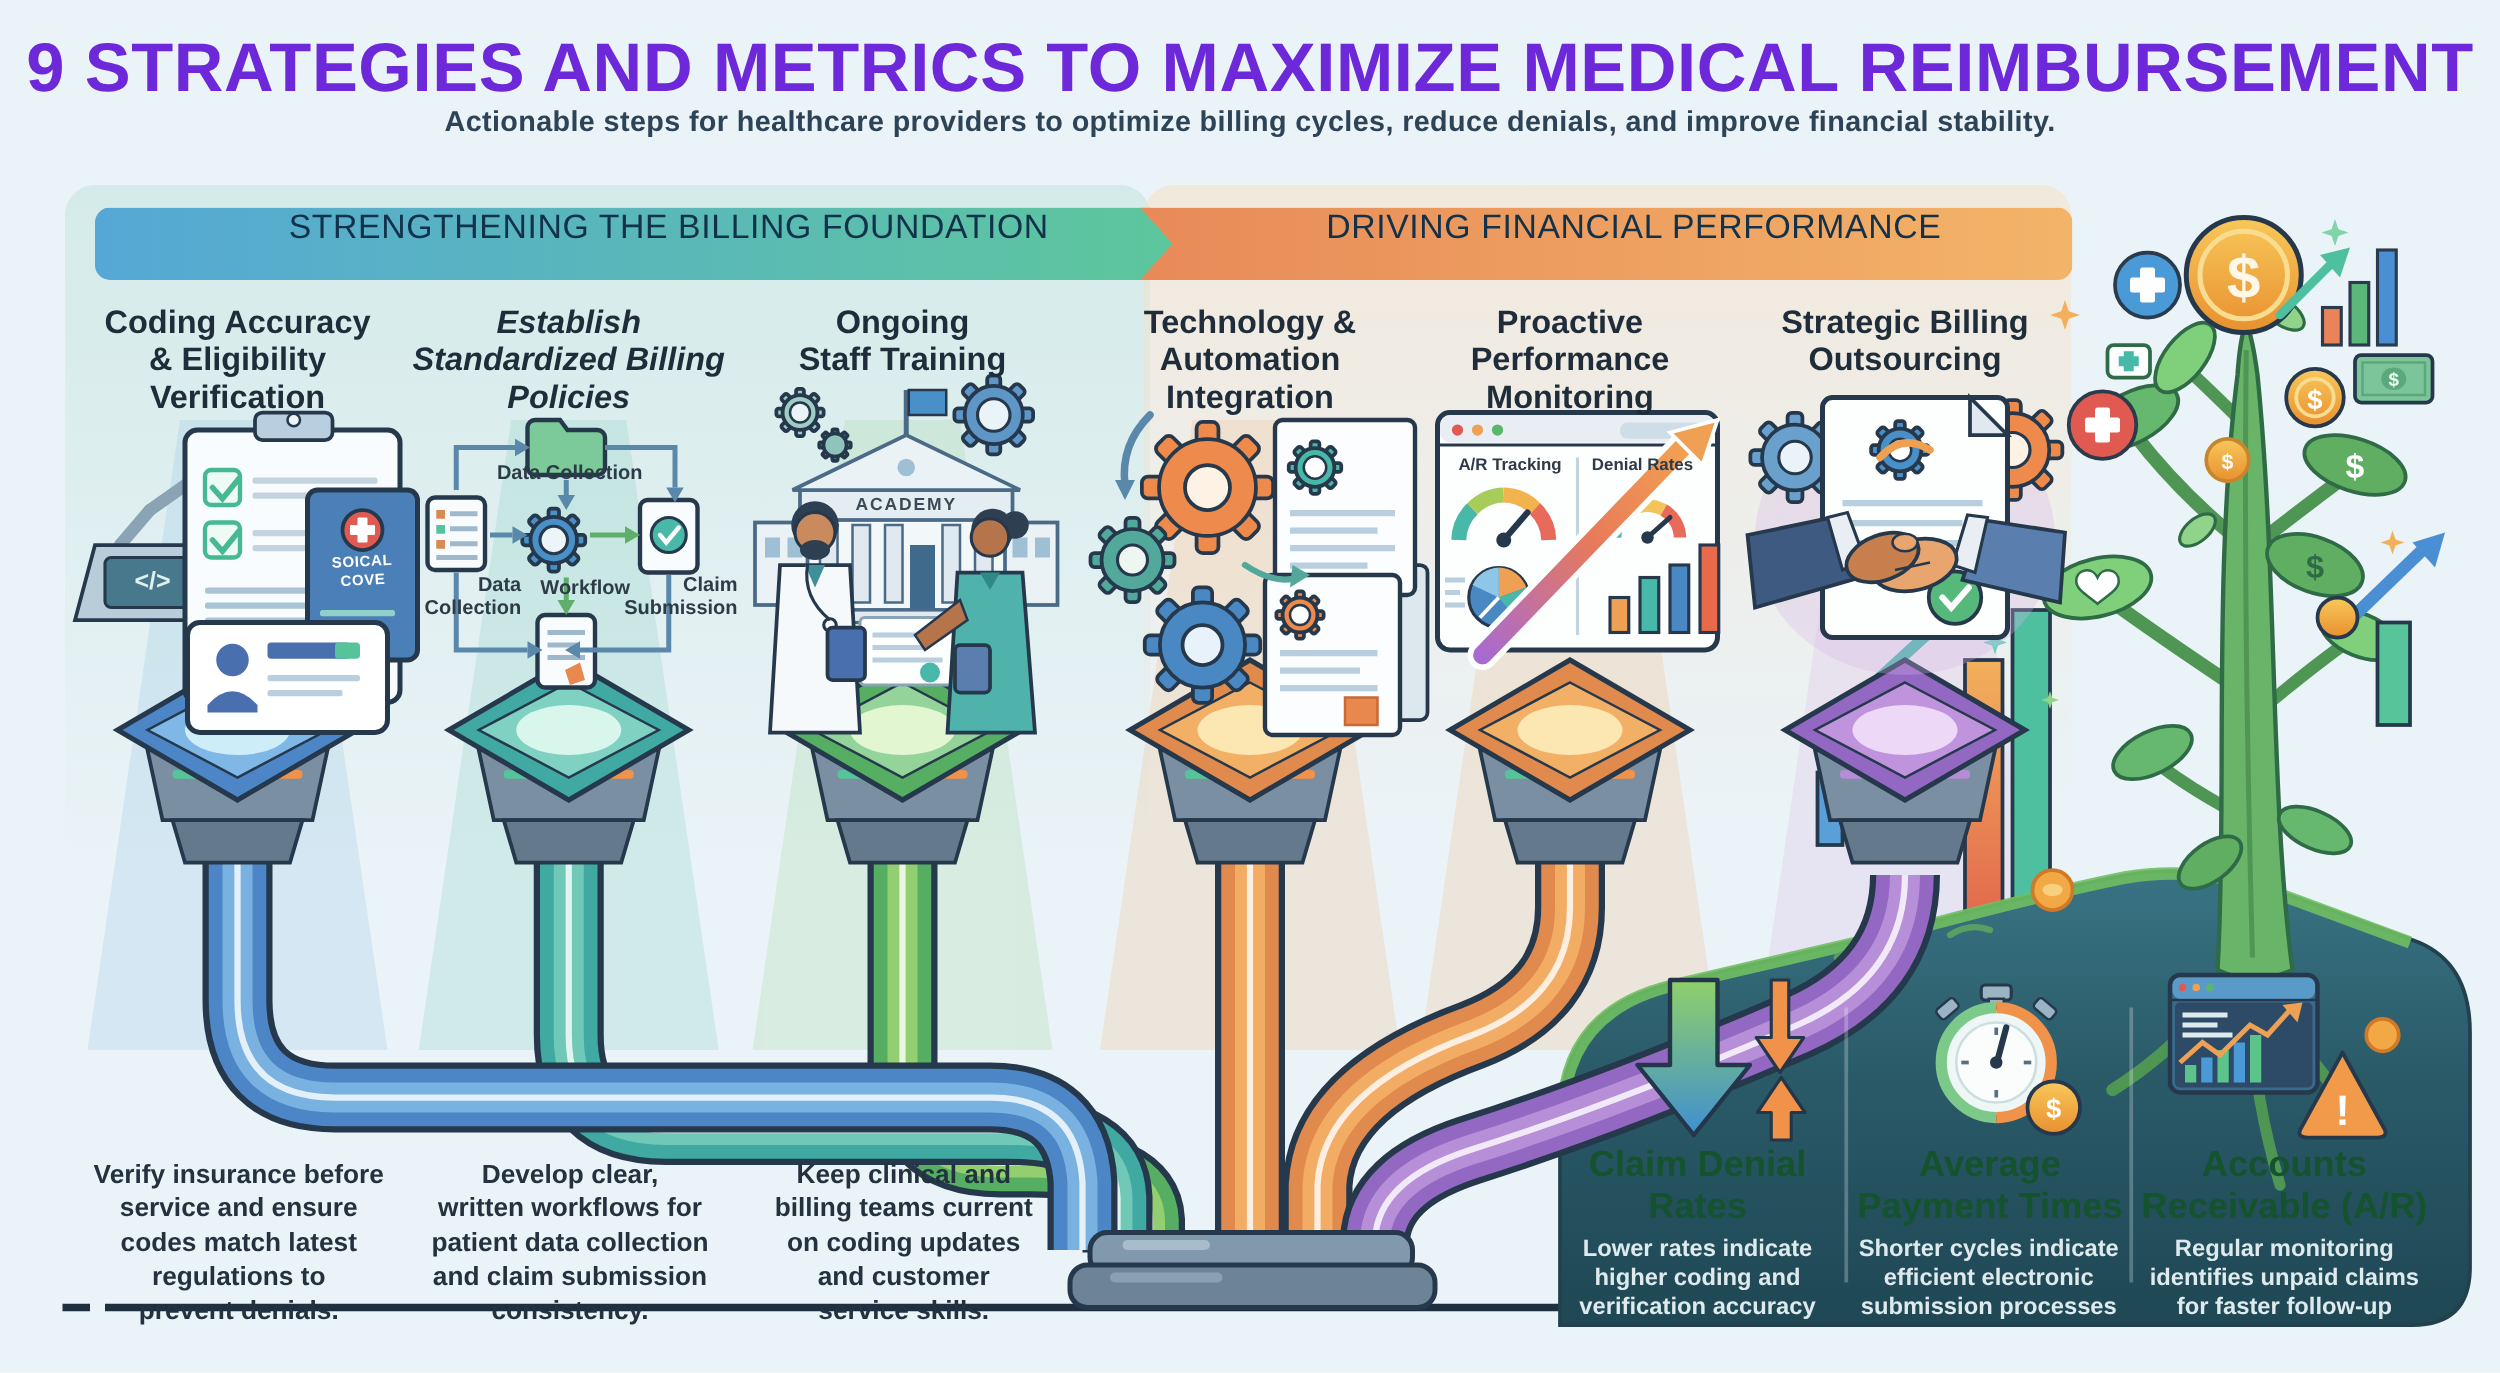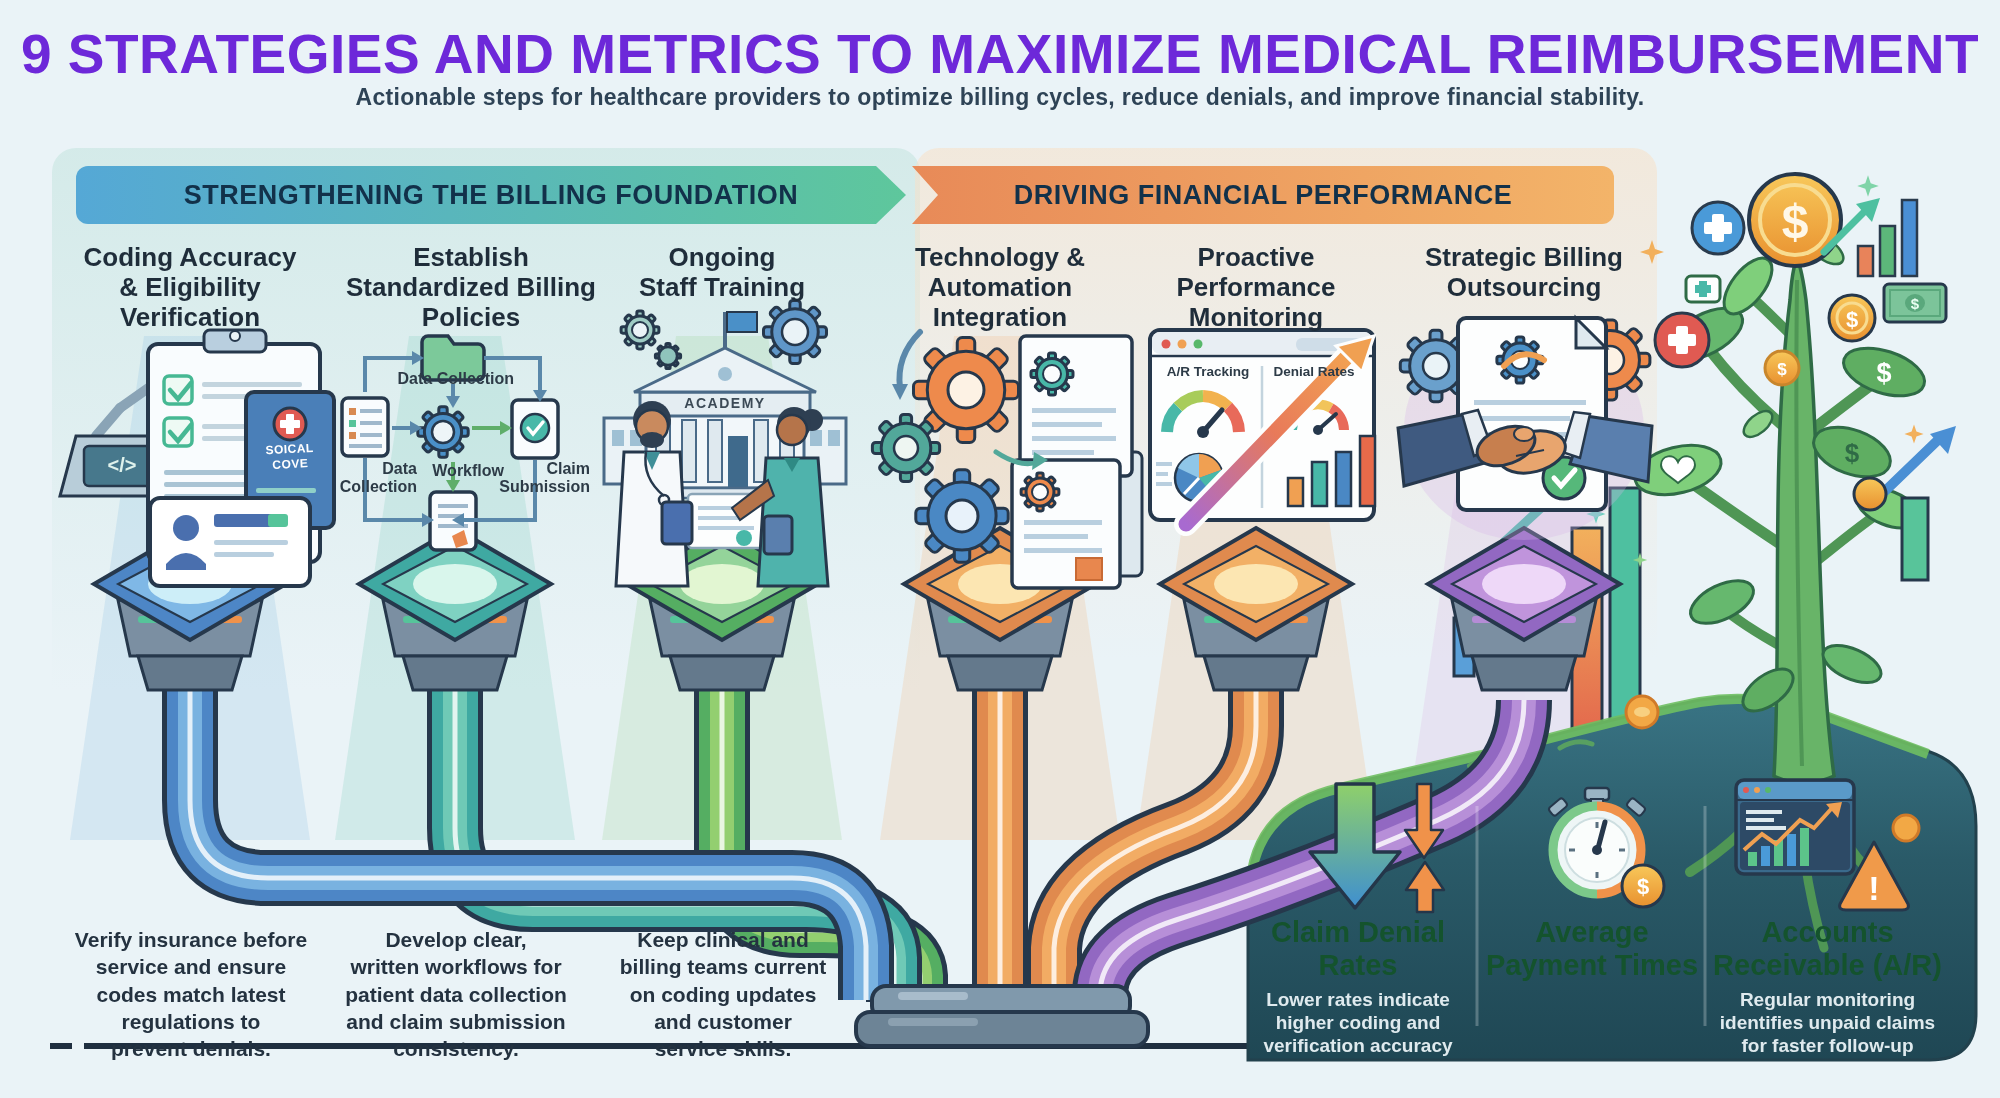--- a/index.html
+++ b/index.html
@@ -8,22 +8,22 @@
   .abs{position:absolute;}
   .wash-left{left:52px;top:148px;width:868px;height:724px;border-radius:24px;
     background:linear-gradient(180deg,rgba(186,224,216,.45),rgba(186,224,216,0) 75%);}
   .wash-right{left:915px;top:148px;width:742px;height:640px;border-radius:24px;
     background:linear-gradient(180deg,rgba(248,224,198,.55),rgba(248,224,198,0) 80%);}
   #scene{position:absolute;left:0;top:0;}
   .page-title{left:0;top:22px;width:2000px;text-align:center;font-size:55px;font-weight:800;
     color:#6d28d9;letter-spacing:.5px;}
   .page-subtitle{left:0;top:84px;width:2000px;text-align:center;font-size:23px;font-weight:600;
     color:#2e4356;letter-spacing:.3px;}
-  .banner{top:166px;height:58px;display:flex;align-items:center;justify-content:center;
-    font-size:27px;font-weight:700;color:#12314a;letter-spacing:.5px;}
+  .banner{top:166px;height:58px;display:flex;align-items:flex-start;justify-content:center;
+    font-size:27px;font-weight:400;color:#12314a;letter-spacing:.5px;padding-left:44px;}
   .banner-left{left:76px;width:830px;border-radius:12px 0 0 12px;
     background:linear-gradient(90deg,#55a8d6,#5ec79c);
     clip-path:polygon(0 0,calc(100% - 30px) 0,100% 50%,calc(100% - 30px) 100%,0 100%);}
   .banner-right{left:912px;width:702px;border-radius:0 12px 12px 0;
     background:linear-gradient(90deg,#e88a58,#f3b469);
     clip-path:polygon(0 0,100% 0,100% 100%,0 100%,26px 50%);}
   .col-header{top:242px;text-align:center;font-size:26px;font-weight:800;color:#1f2d3a;
     line-height:1.16;white-space:pre-line;}
   .col-desc{top:926px;text-align:center;font-size:21px;font-weight:700;color:#243240;
     line-height:1.3;white-space:pre-line;}
@@ -579,21 +579,21 @@
   <div class="abs banner banner-left">
     <span>STRENGTHENING THE BILLING FOUNDATION</span>
   </div>
   <div class="abs banner banner-right">
     <span>DRIVING FINANCIAL PERFORMANCE</span>
   </div>
 
   <div class="abs col-header" style="left:75px;width:230px;">Coding Accuracy
 &amp; Eligibility
 Verification</div>
-  <div class="abs col-header" style="left:338px;width:266px;">Establish
+  <div class="abs col-header" style="left:322px;width:266px;font-style:italic;">Establish
 Standardized Billing
 Policies</div>
   <div class="abs col-header" style="left:592px;width:260px;">Ongoing
 Staff Training</div>
   <div class="abs col-header" style="left:868px;width:264px;">Technology &amp;
 Automation
 Integration</div>
   <div class="abs col-header" style="left:1124px;width:264px;">Proactive
 Performance
 Monitoring</div>
@@ -631,19 +631,22 @@
   <div class="abs dash-label" style="left:1158px;top:364px;width:100px;">A/R Tracking</div>
   <div class="abs dash-label" style="left:1264px;top:364px;width:100px;">Denial Rates</div>
 
   <div class="abs metric-title" style="left:1258px;top:916px;width:200px;">Claim Denial
 Rates</div>
   <div class="abs metric-desc" style="left:1250px;top:988px;width:216px;">Lower rates indicate
 higher coding and
 verification accuracy</div>
   <div class="abs metric-title" style="left:1470px;top:916px;width:244px;">Average
 Payment Times</div>
+  <div class="abs metric-desc" style="left:1466px;top:988px;width:250px;">Shorter cycles indicate
+efficient electronic
+submission processes</div>
   <div class="abs metric-title" style="left:1700px;top:916px;width:255px;">Accounts
 Receivable (A/R)</div>
   <div class="abs metric-desc" style="left:1700px;top:988px;width:255px;">Regular monitoring
 identifies unpaid claims
 for faster follow-up</div>
 
 </div>
 
 </body></html>

